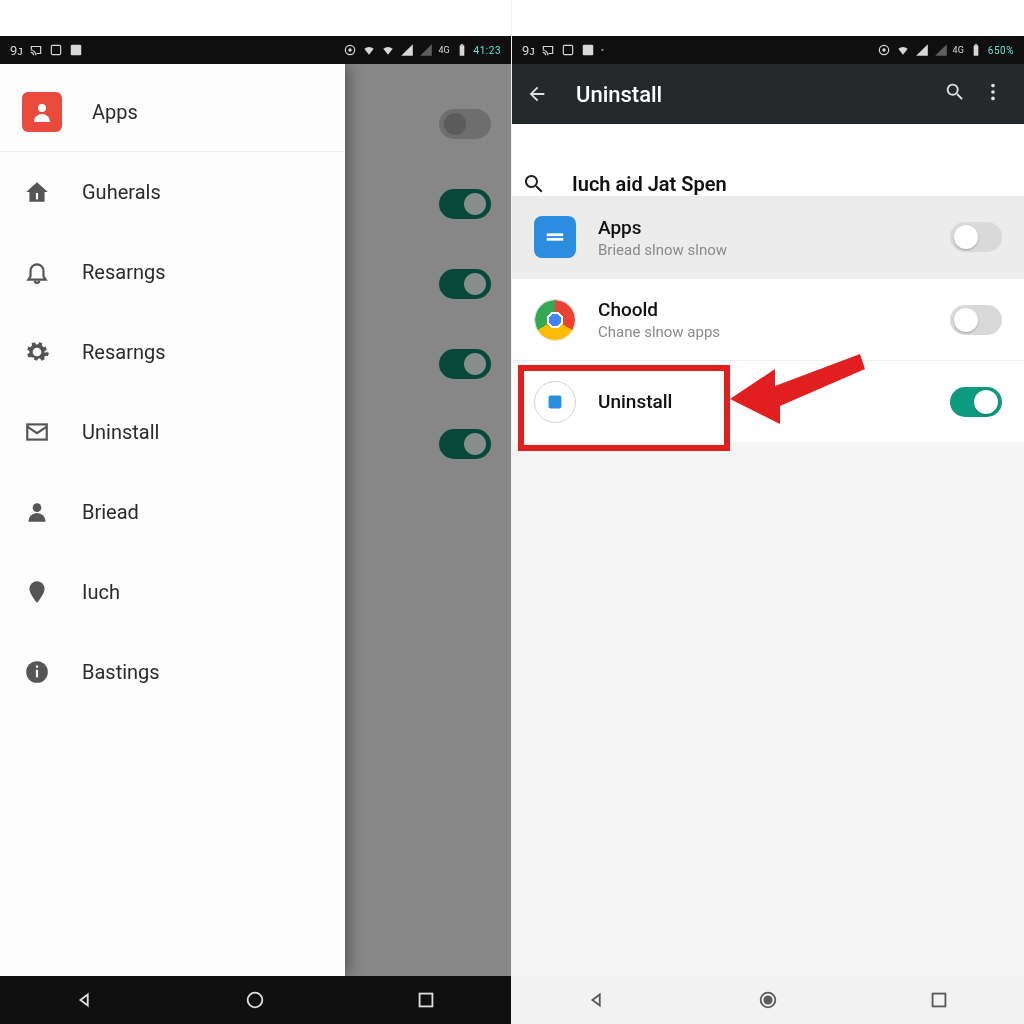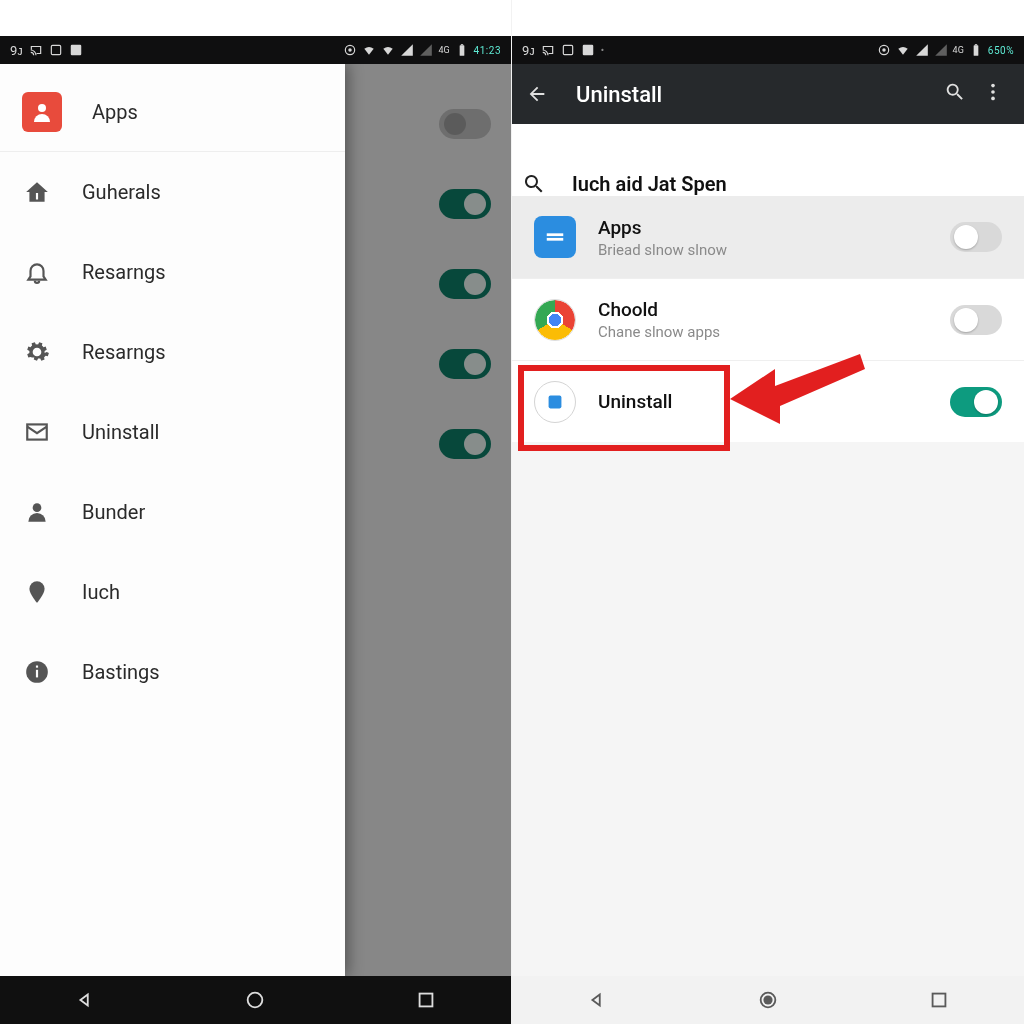--- a/index.html
+++ b/index.html
@@ -206,21 +206,21 @@
             </div>
           <div class="drawer-label">Uninstall</div>
         </div>
         <div class="drawer-row">
           <div class="drawer-ic">
               <svg viewBox="0 0 24 24" width="26" height="26" fill="#555">
                 <circle cx="12" cy="8" r="4"></circle>
                 <path d="M4 21a8 8 0 0116 0H4z"></path>
               </svg>
             </div>
-          <div class="drawer-label">Bunder</div>
+          <div class="drawer-label">Briead</div>
         </div>
         <div class="drawer-row">
           <div class="drawer-ic">
               <svg viewBox="0 0 24 24" width="26" height="26" fill="#555">
                 <path d="M12 2a7 7 0 00-7 7c0 5 7 13 7 13s7-8 7-13a7 7 0 00-7-7z"></path>
               </svg>
             </div>
           <div class="drawer-label">Iuch</div>
         </div>
         <div class="drawer-row">

